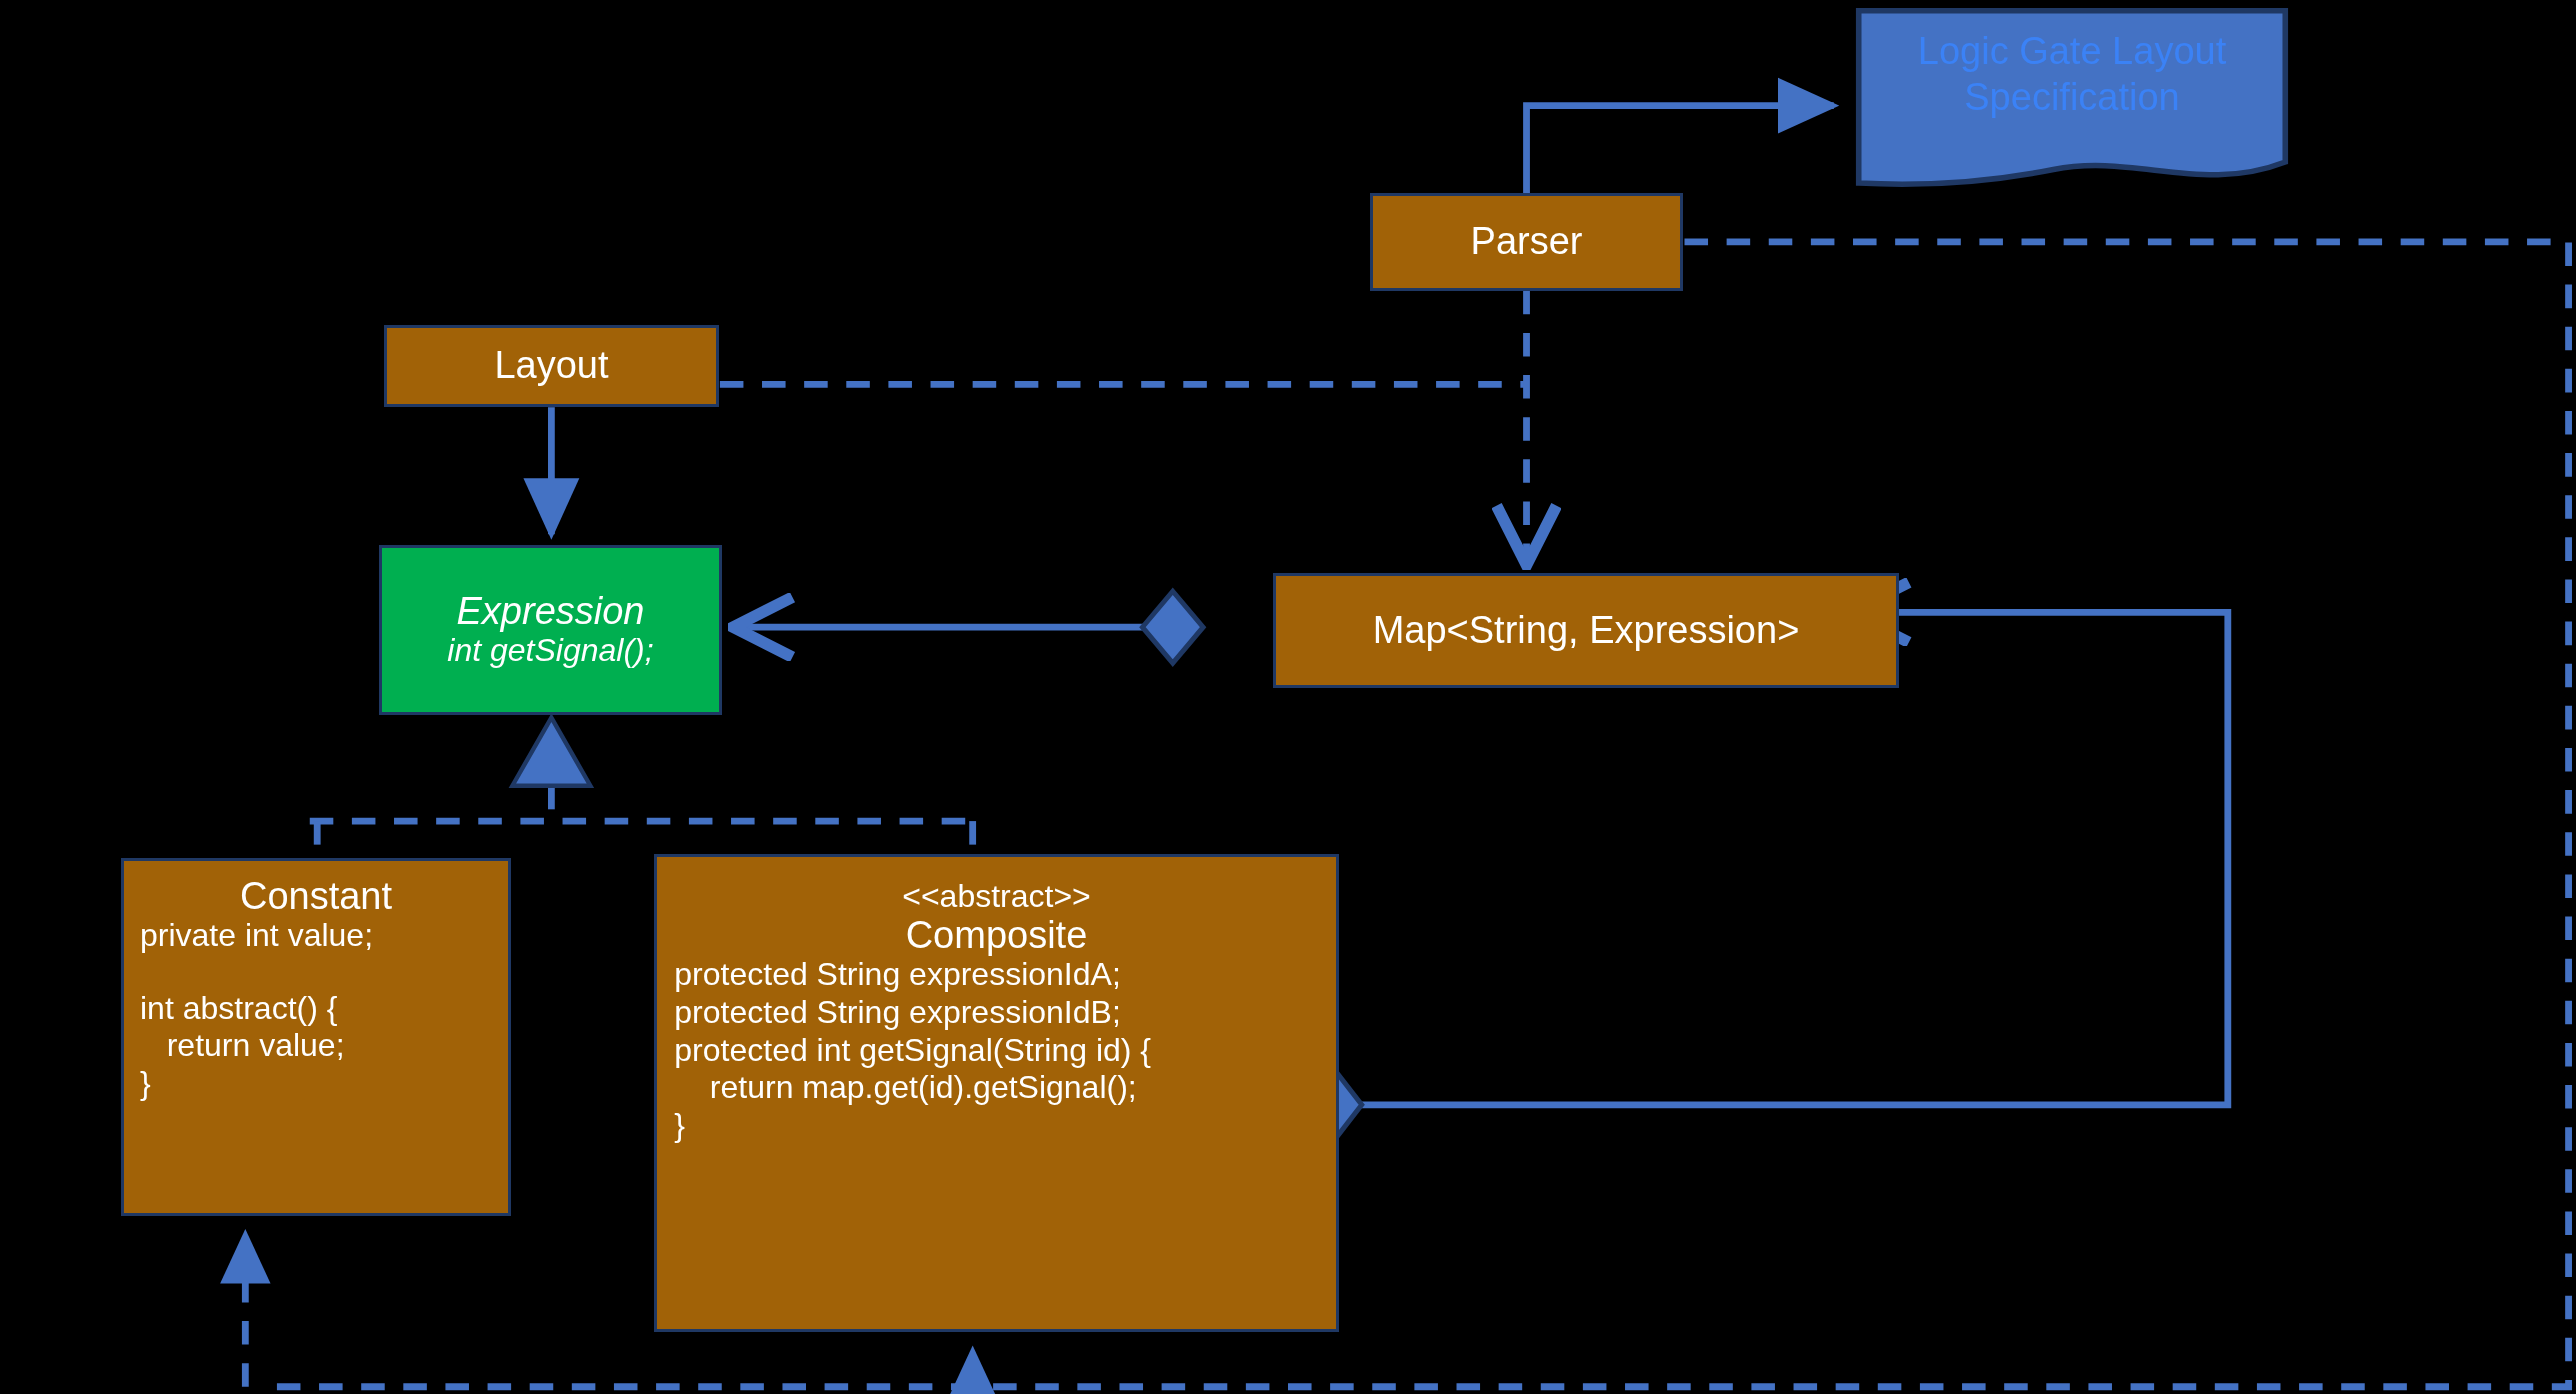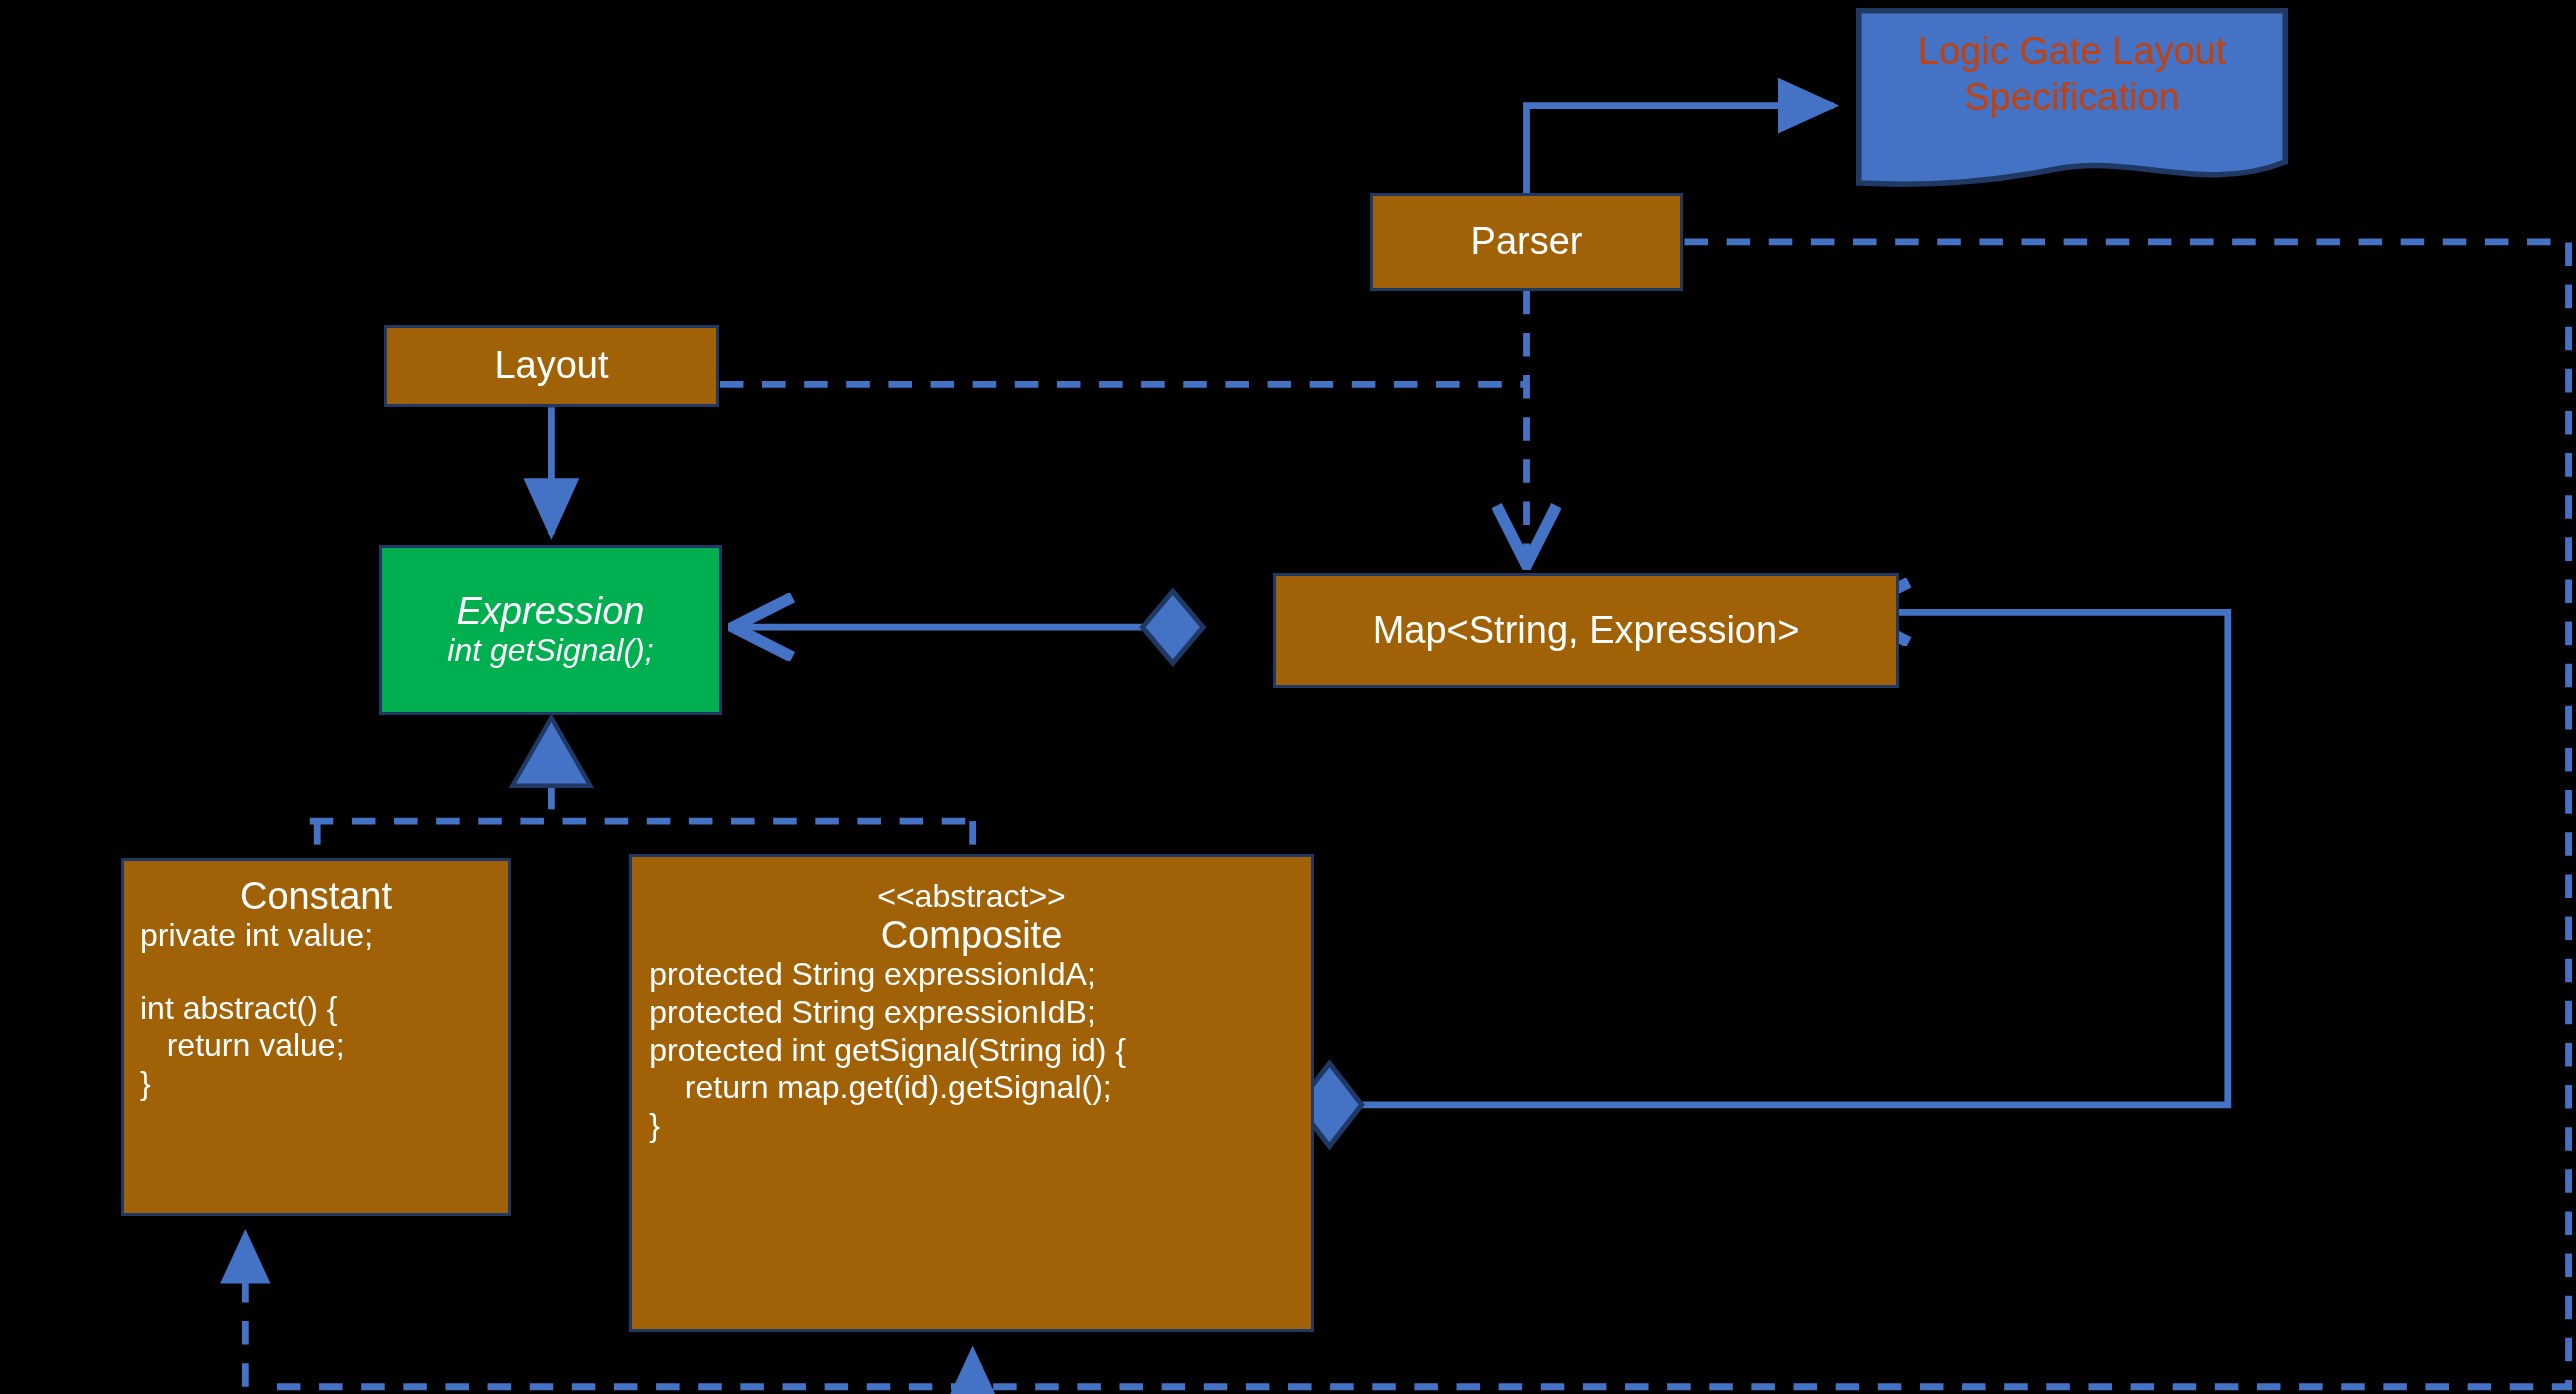--- a/index.html
+++ b/index.html
@@ -62,34 +62,34 @@
     white-space: pre;
   }
   .italic { font-style: italic; }
 
   
   .doc-shape {
     position: absolute;
   }
   .doc-text {
     position: absolute;
-    color: #c2410c;
+    color: #3b82f6;
     text-align: center;
     font-size: 38px;
     line-height: 1.22;
     pointer-events: none;
   }
 
   
   #node-client { left: 384px;  top: 325px;  width: 335px;  height: 82px; }
   #node-parser { left: 1370px; top: 193px;  width: 313px;  height: 98px; }
   #node-expression { left: 379px; top: 545px; width: 343px; height: 170px; }
   #node-map { left: 1273px; top: 573px; width: 626px; height: 115px; }
   #node-constant { left: 121px; top: 858px; width: 390px; height: 358px; padding: 8.7px 16px; justify-content: flex-start; }
-  #node-composite { left: 629px; top: 854px; width: 685px; height: 478px; padding: 11px 17.3px; justify-content: flex-start; }
+  #node-composite { left: 654px; top: 854px; width: 685px; height: 478px; padding: 11px 17.3px; justify-content: flex-start; }
 </style>
 </head>
 <body>
 
 <div id="canvas">
 
   <svg class="edges" viewBox="0 0 4158 2251">
     <defs>
       <marker id="mk-filled" markerWidth="9" markerHeight="9" refX="8.2" refY="4.5" orient="auto" markerUnits="strokeWidth">
         <path d="M0,0.4 L9,4.5 L0,8.6 Z" fill="#4472C4"></path>

